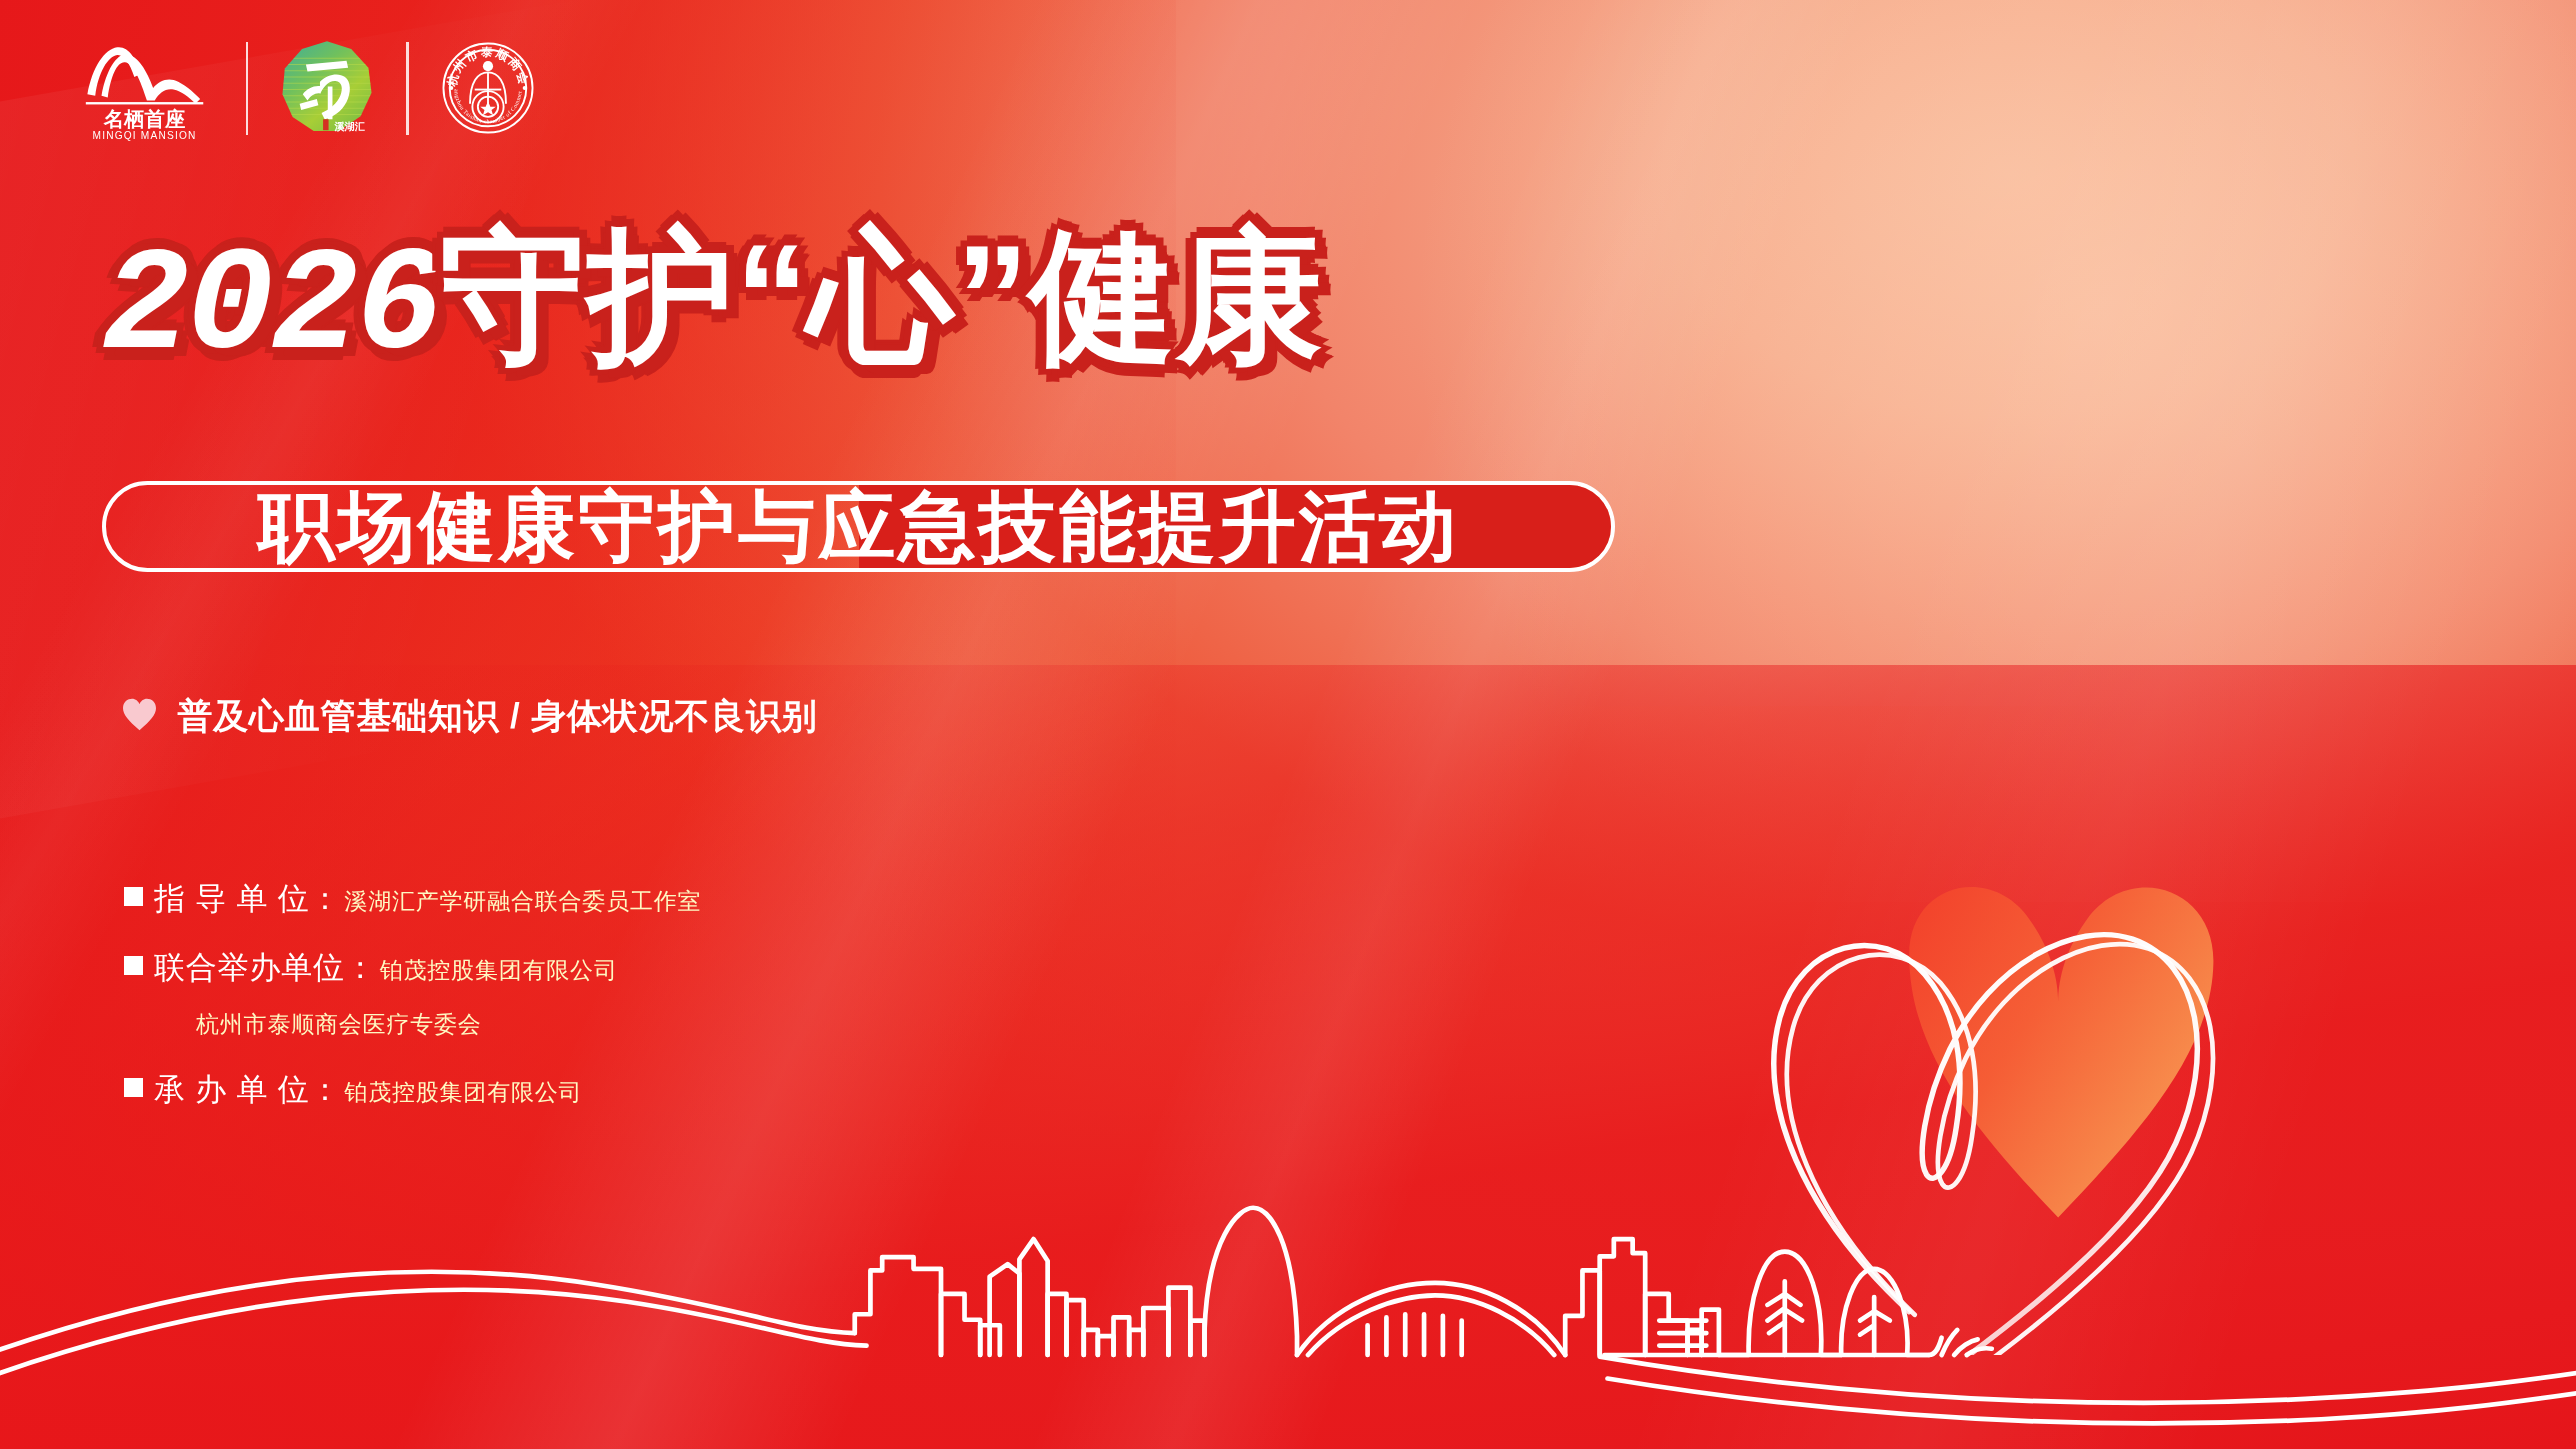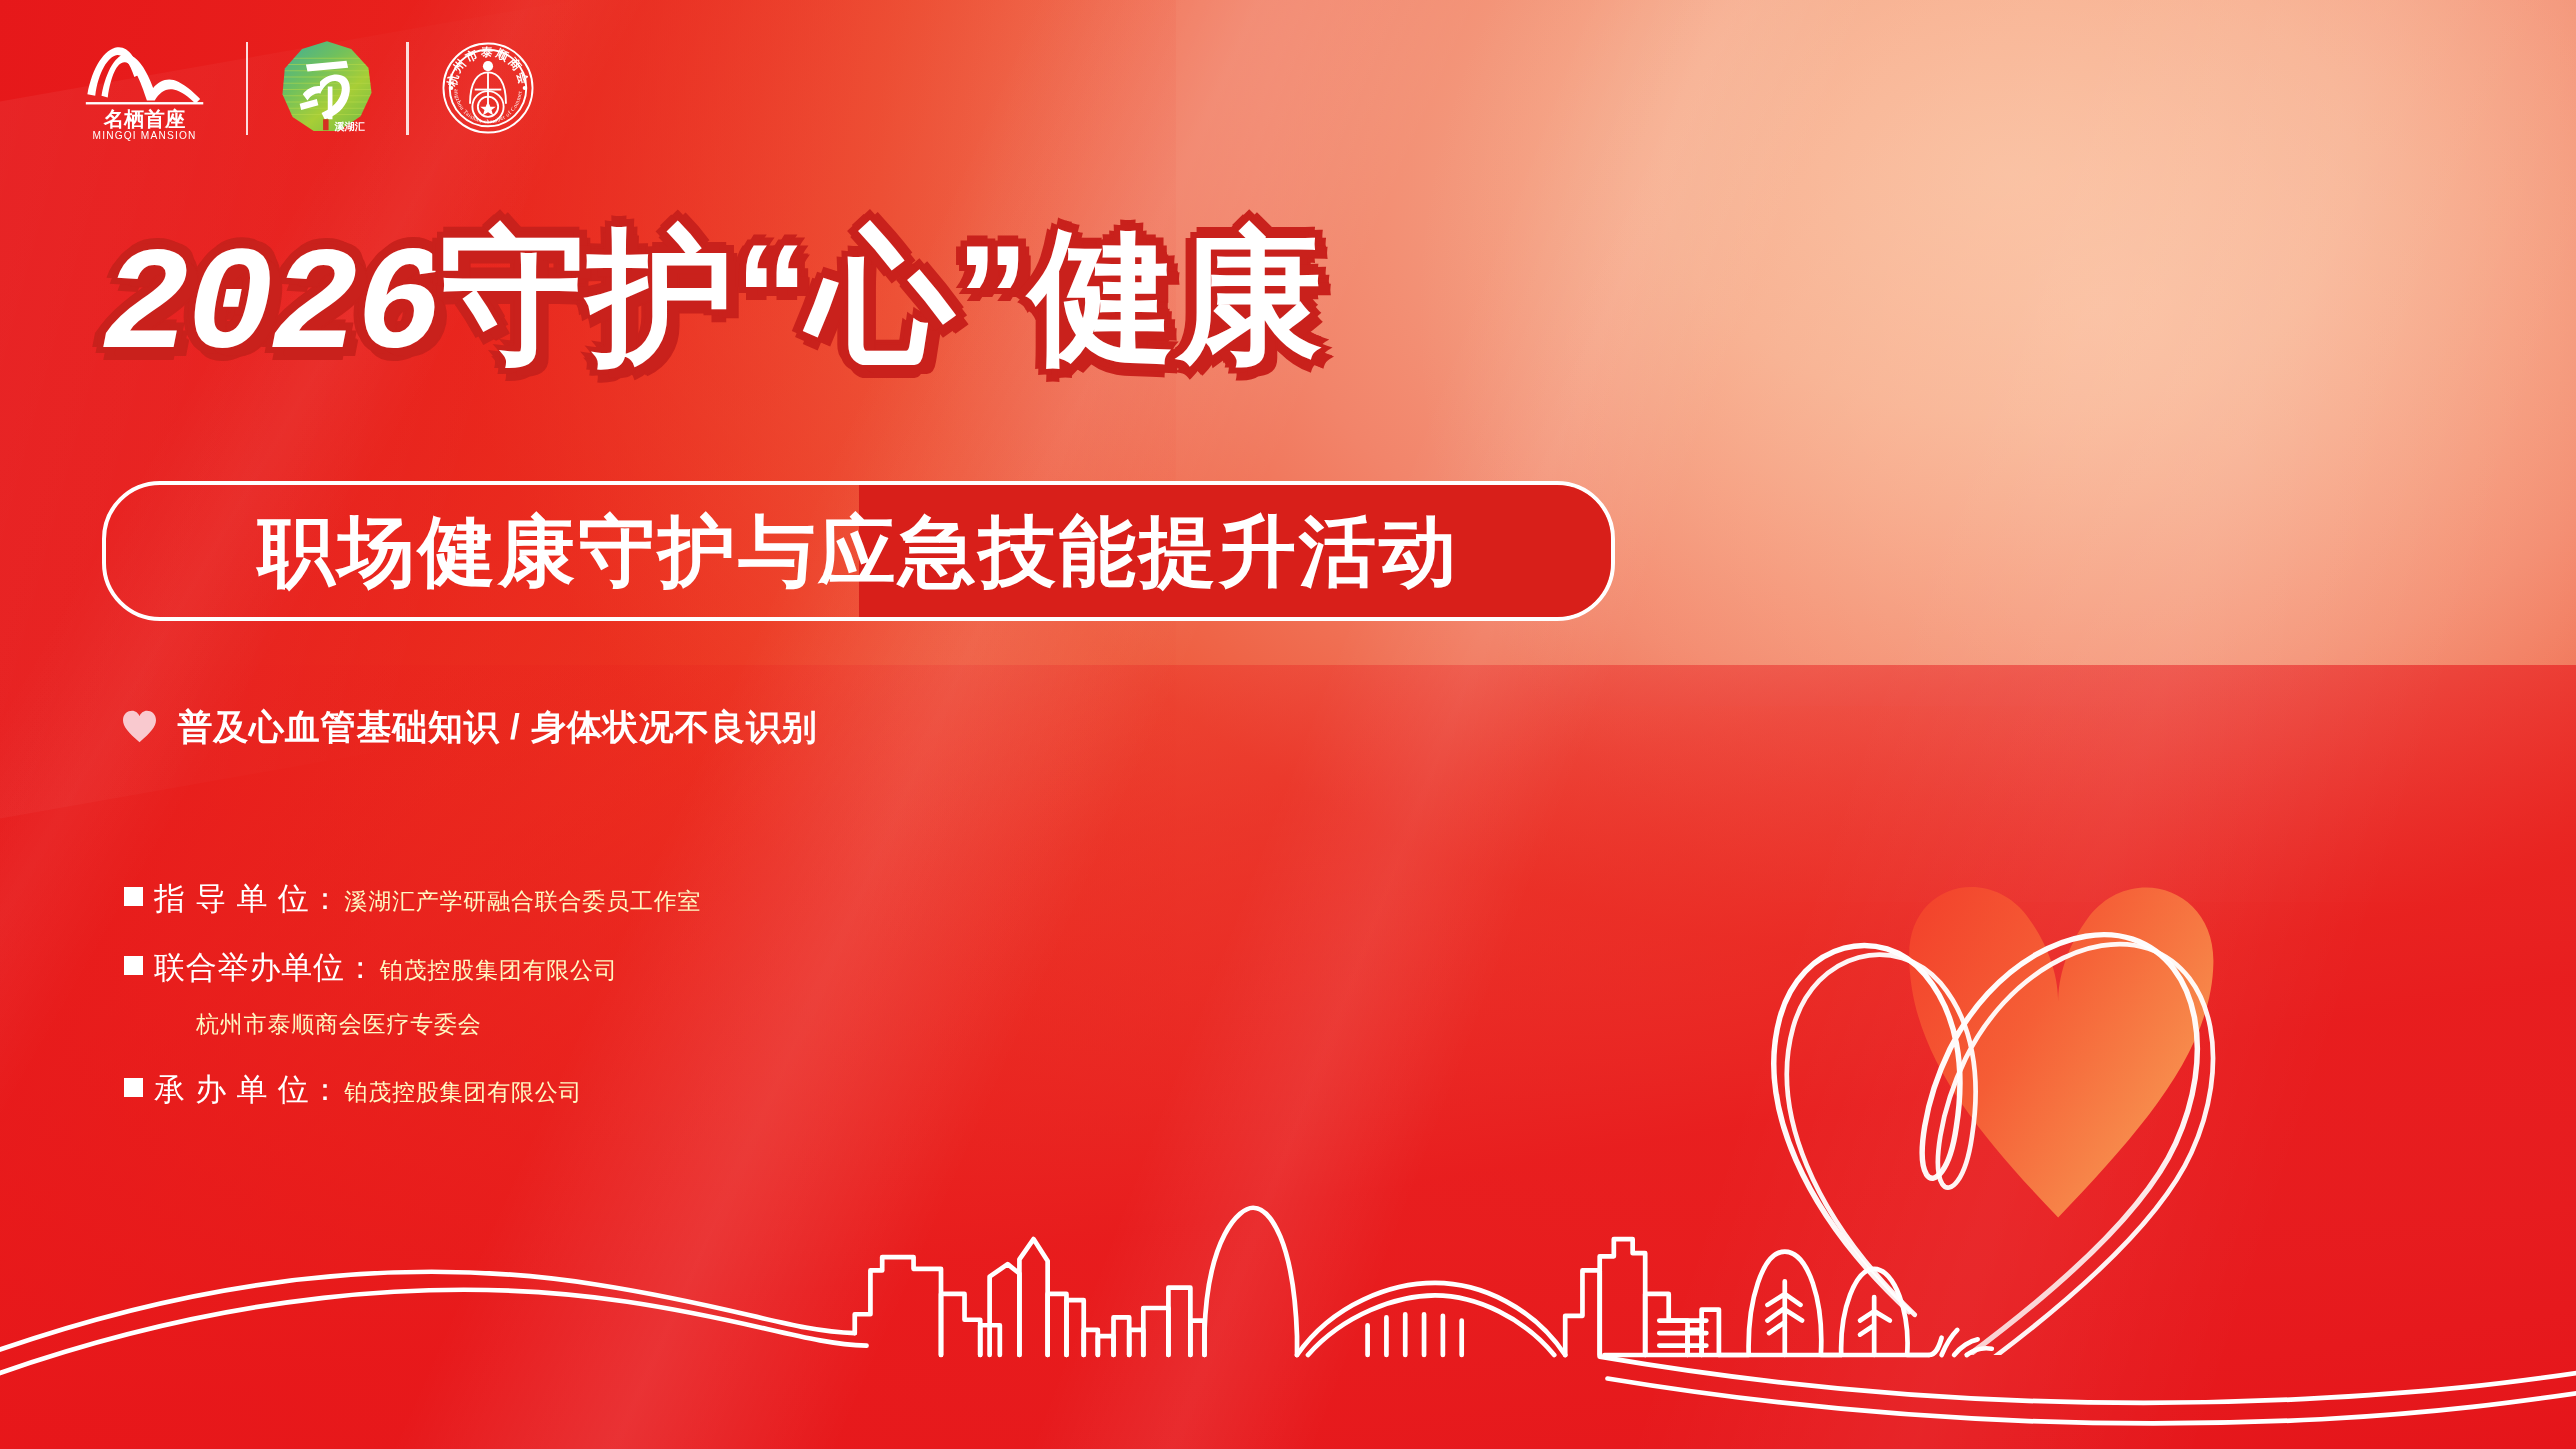--- a/index.html
+++ b/index.html
@@ -136,21 +136,21 @@
     letter-spacing: -3.1px;
   }
   .main-title .q { letter-spacing: 0; }
 
   
   .subtitle-box {
     position: absolute;
     left: 102px;
     top: 481px;
     width: 1513px;
-    height: 140px;
+    height: 91px;
     border: 4.7px solid #ffffff;
     border-radius: 58px;
     box-sizing: border-box;
     overflow: hidden;
     display: flex;
     align-items: center;
   }
   .subtitle-fill-right {
     position: absolute;
     left: 50%;
@@ -173,21 +173,21 @@
   }
 
   
   .bullets {
     position: absolute;
     left: 122px;
     top: 698px;
   }
   .bullet-row {
     display: flex;
-    align-items: center;
+    align-items: flex-start;
     height: 56px;
     margin-bottom: 9.4px;
   }
   .heart-icon {
     width: 35px;
     height: 33px;
     flex: none;
     margin-right: 20.4px;
   }
   .bullet-text {

